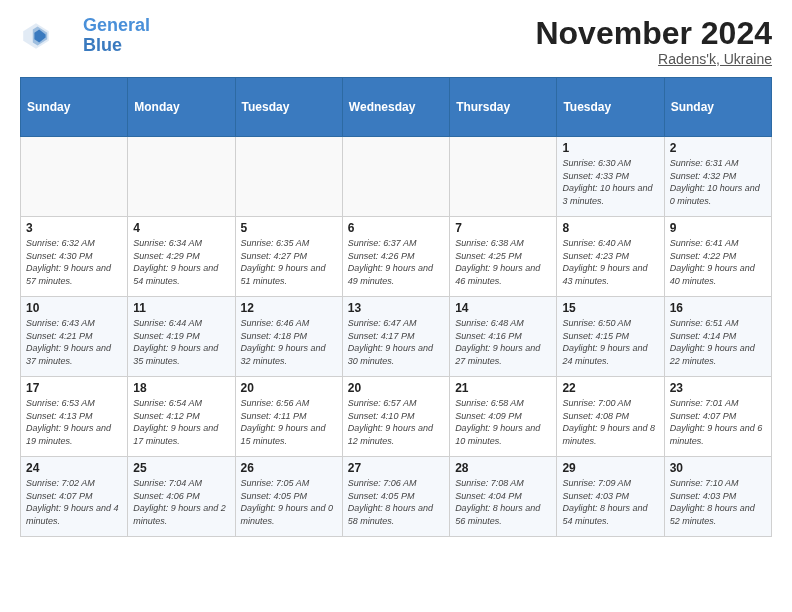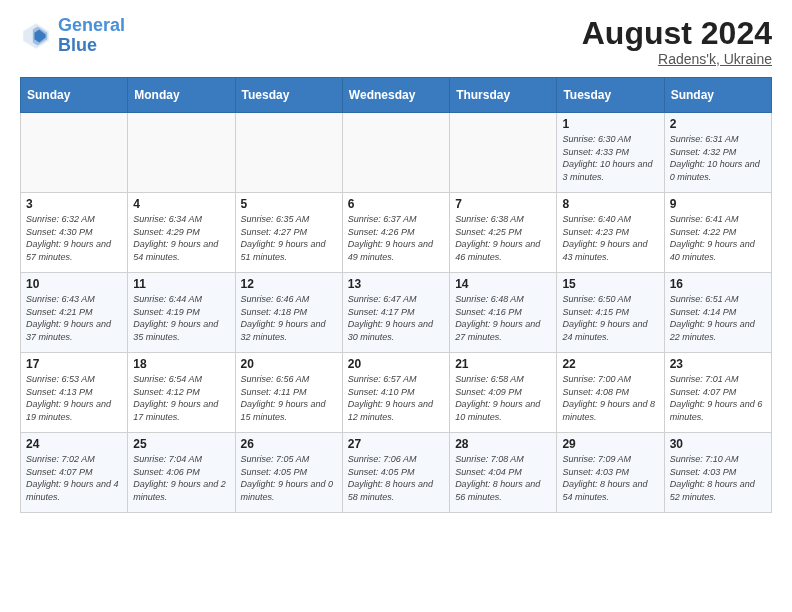--- a/index.html
+++ b/index.html
@@ -26,20 +26,21 @@
       gap: 6px;
     }
     .logo-text {
       font-size: 18px;
       font-weight: bold;
       color: #333;
       line-height: 1.1;
     }
     .logo-text span {
       color: #4a90d9;
+      margin-left: 25px;
     }
     .logo-icon {
       width: 32px;
       height: 32px;
     }
     .title-block {
       text-align: right;
     }
     .month-title {
       font-size: 32px;
@@ -55,21 +56,21 @@
     table {
       width: 100%;
       border-collapse: collapse;
       table-layout: fixed;
     }
     thead th {
       background-color: #3a7abf;
       color: #fff;
       font-size: 12px;
       font-weight: bold;
-      padding: 10px 6px;
+      padding: 22px 6px;
       text-align: left;
       border: 1px solid #2d6aa3;
     }
     tbody td {
       border: 1px solid #d0d0d0;
       vertical-align: top;
       padding: 4px 5px;
       font-size: 9.5px;
       color: #333;
       height: 80px;
@@ -107,21 +108,21 @@
         <polygon points="20,4 36,14 36,26 20,36 4,26 4,14" fill="#3a7abf" opacity="0.15"></polygon>
         <polygon points="22,8 34,16 34,24 22,32 16,28 16,12" fill="#3a7abf" opacity="0.4"></polygon>
         <polygon points="24,12 32,18 32,22 24,28 18,24 18,16" fill="#3a7abf"></polygon>
       </svg>
       <div class="logo-text">
         <div><span>General</span></div>
         <div><span style="color:#3a7abf;">Blue</span></div>
       </div>
     </div>
     <div class="title-block">
-      <div class="month-title">August 2024</div>
+      <div class="month-title">November 2024</div>
       <div class="location">Radens'k, Ukraine</div>
     </div>
   </div>
 
   <table>
     <thead>
       <tr>
         <th>Sunday</th>
         <th>Monday</th>
         <th>Tuesday</th>

